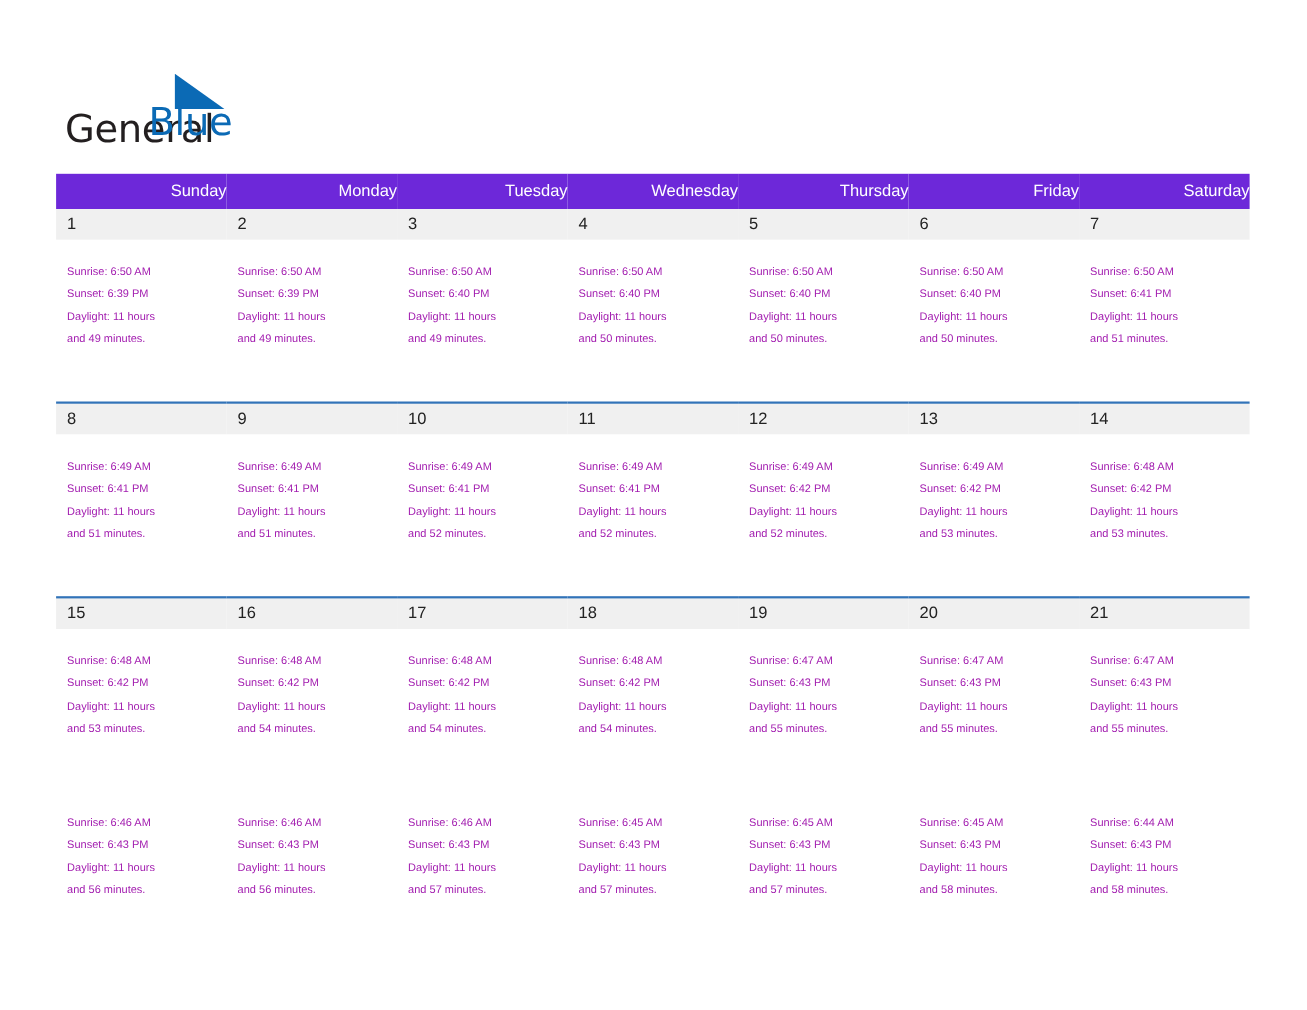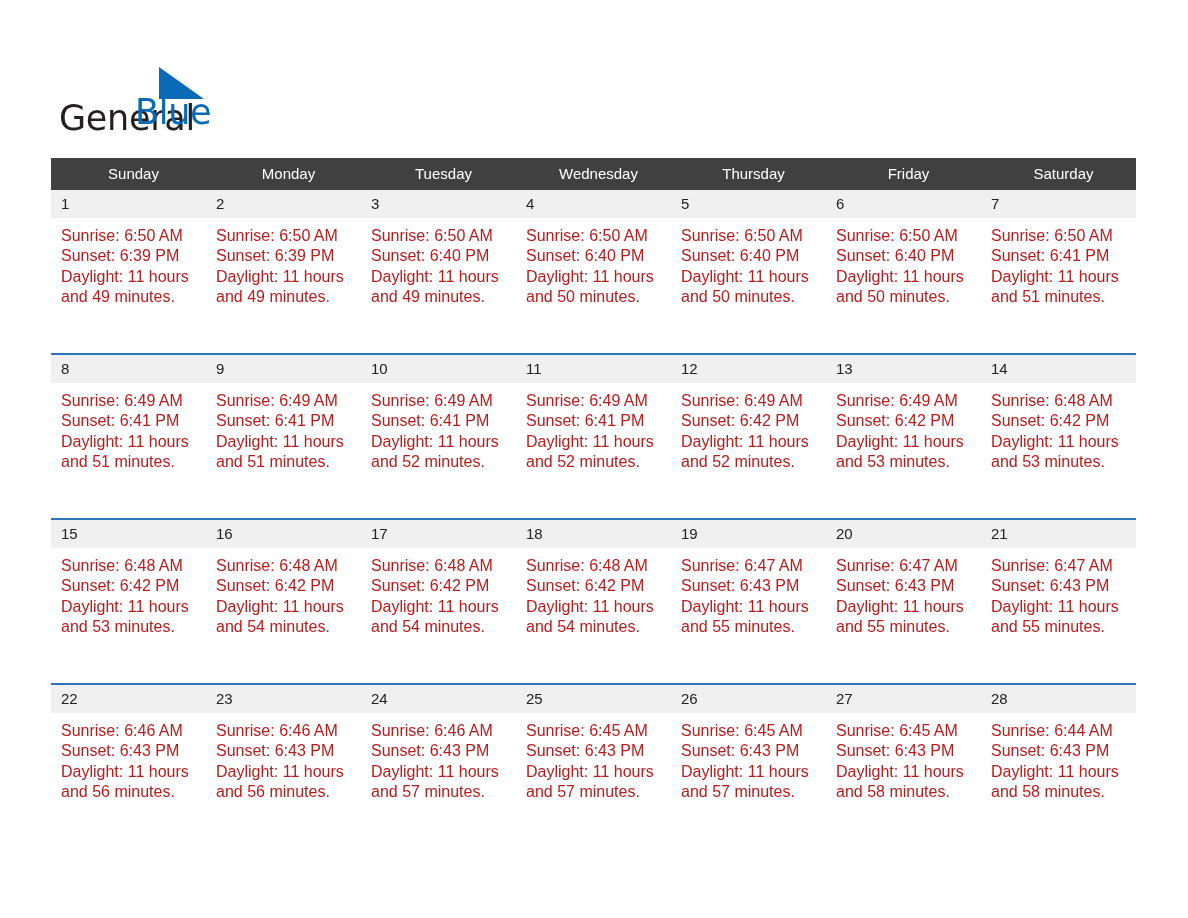--- a/index.html
+++ b/index.html
@@ -101,47 +101,47 @@
     position: absolute;
     left: 51px;
     top: 158px;
     width: 1085px;
     border-collapse: collapse;
     table-layout: fixed;
   }
   .calendar col { width: 155px; }
 
   thead th {
-    background: #404040;
+    background: #6d28d9;
     color: #ffffff;
     font-size: 15px;
     font-weight: 400;
-    text-align: center;
+    text-align: right;
     padding: 6px 0 7px 10px;
     height: 19px;
     vertical-align: middle;
     font-family: "Liberation Sans", sans-serif;
   }
 
   .daynum-row td {
     background: #f0f0f0;
     border-top: 2px solid #3173b8;
     font-size: 15px;
     color: #222222;
     padding: 5px 0 5px 10px;
     vertical-align: top;
     height: 18px;
   }
   .week1 .daynum-row td { border-top: none; }
 
   .info-row td {
     background: #ffffff;
-    font-size: 16px;
-    color: #b91c1c;
-    padding: 8px 12px 0 10px;
+    font-size: 10px;
+    color: #a21caf;
+    padding: 20px 12px 0 10px;
     vertical-align: top;
     line-height: 20.3px;
     height: 127px;
   }
   .info-row td .line { white-space: nowrap; }
 </style>
 </head>
 <body>
 
 <div class="page">
@@ -341,29 +341,20 @@
         <td>
           <div class="line">Sunrise: 6:47 AM</div>
           <div class="line">Sunset: 6:43 PM</div>
           <div class="line">Daylight: 11 hours</div>
           <div class="line">and 55 minutes.</div>
         </td>
       </tr>
     </tbody>
 
     <tbody class="week4">
-      <tr class="daynum-row">
-        <td>22</td>
-        <td>23</td>
-        <td>24</td>
-        <td>25</td>
-        <td>26</td>
-        <td>27</td>
-        <td>28</td>
-      </tr>
       <tr class="info-row">
         <td>
           <div class="line">Sunrise: 6:46 AM</div>
           <div class="line">Sunset: 6:43 PM</div>
           <div class="line">Daylight: 11 hours</div>
           <div class="line">and 56 minutes.</div>
         </td>
         <td>
           <div class="line">Sunrise: 6:46 AM</div>
           <div class="line">Sunset: 6:43 PM</div>

